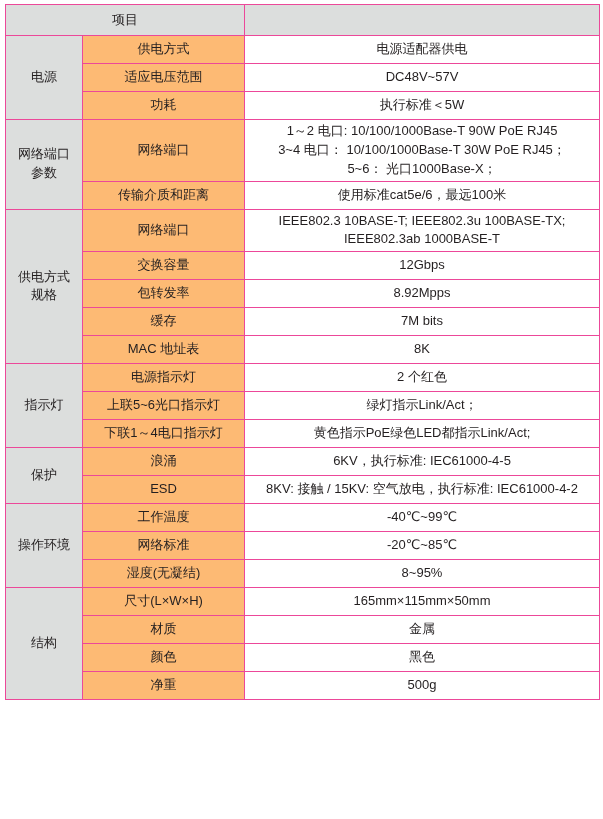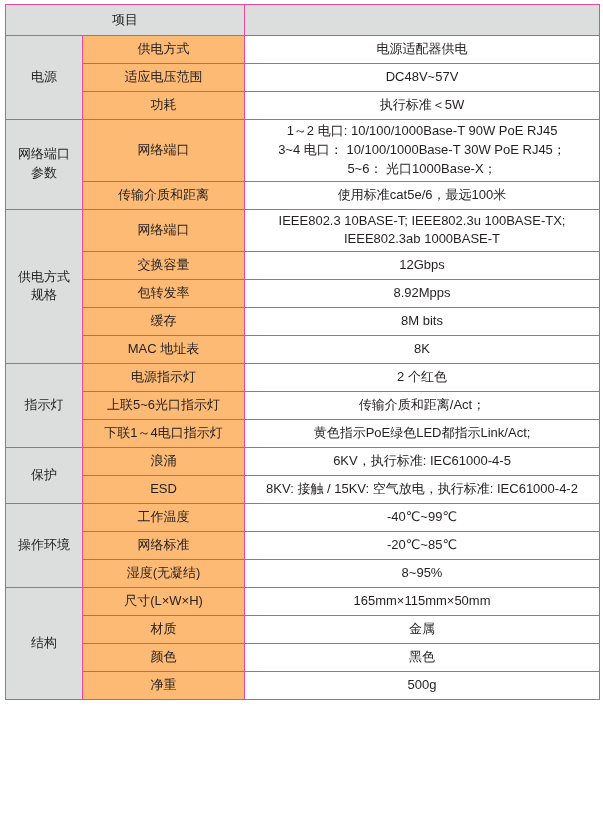--- a/index.html
+++ b/index.html
@@ -127,36 +127,36 @@
         <tr class="rowh">
           <td class="item-cell">交换容量</td>
           <td class="value-cell"><span class="multiline">12Gbps</span></td>
         </tr>
         <tr class="rowh">
           <td class="item-cell">包转发率</td>
           <td class="value-cell"><span class="multiline">8.92Mpps</span></td>
         </tr>
         <tr class="rowh">
           <td class="item-cell">缓存</td>
-          <td class="value-cell"><span class="multiline">8M bits</span></td>
+          <td class="value-cell"><span class="multiline">7M bits</span></td>
         </tr>
         <tr class="rowh">
           <td class="item-cell">MAC 地址表</td>
           <td class="value-cell"><span class="multiline">8K</span></td>
         </tr>
         <tr class="rowh">
           <td class="group-cell" rowspan="3">
             <span class="grp-label">指示灯</span>
           </td>
           <td class="item-cell">电源指示灯</td>
           <td class="value-cell"><span class="multiline">2 个红色</span></td>
         </tr>
         <tr class="rowh">
           <td class="item-cell">上联5~6光口指示灯</td>
-          <td class="value-cell"><span class="multiline">传输介质和距离/Act；</span></td>
+          <td class="value-cell"><span class="multiline">绿灯指示Link/Act；</span></td>
         </tr>
         <tr class="rowh">
           <td class="item-cell">下联1～4电口指示灯</td>
           <td class="value-cell"><span class="multiline">黄色指示PoE绿色LED都指示Link/Act;</span></td>
         </tr>
         <tr class="rowh">
           <td class="group-cell" rowspan="2">
             <span class="grp-label">保护</span>
           </td>
           <td class="item-cell">浪涌</td>

